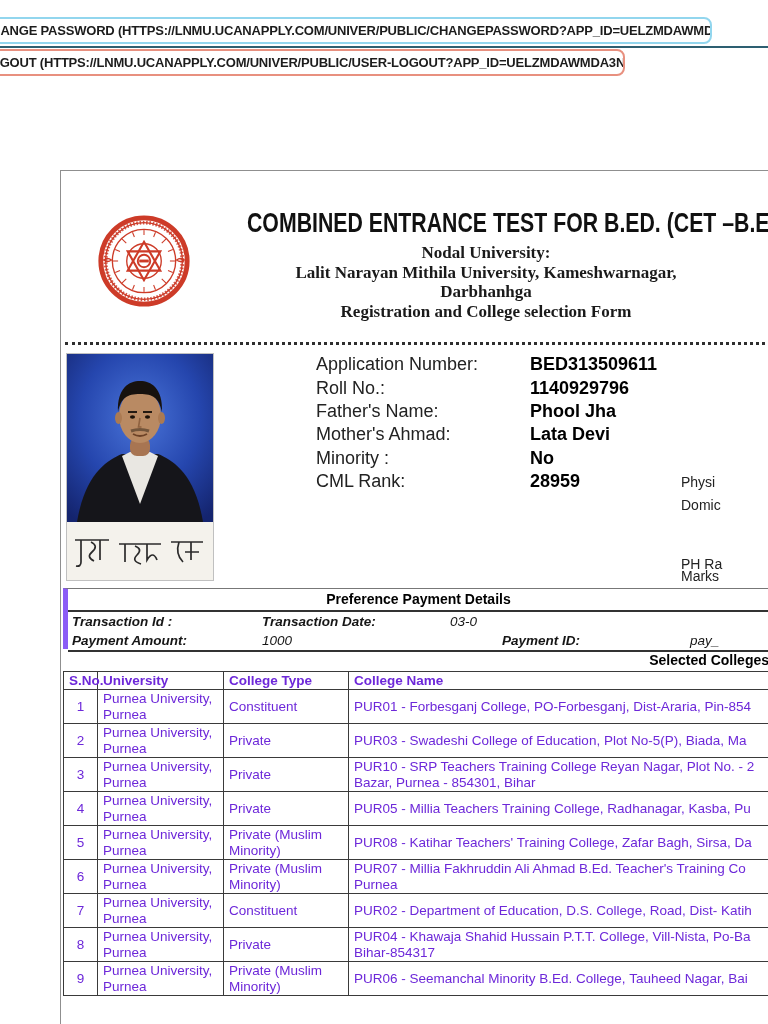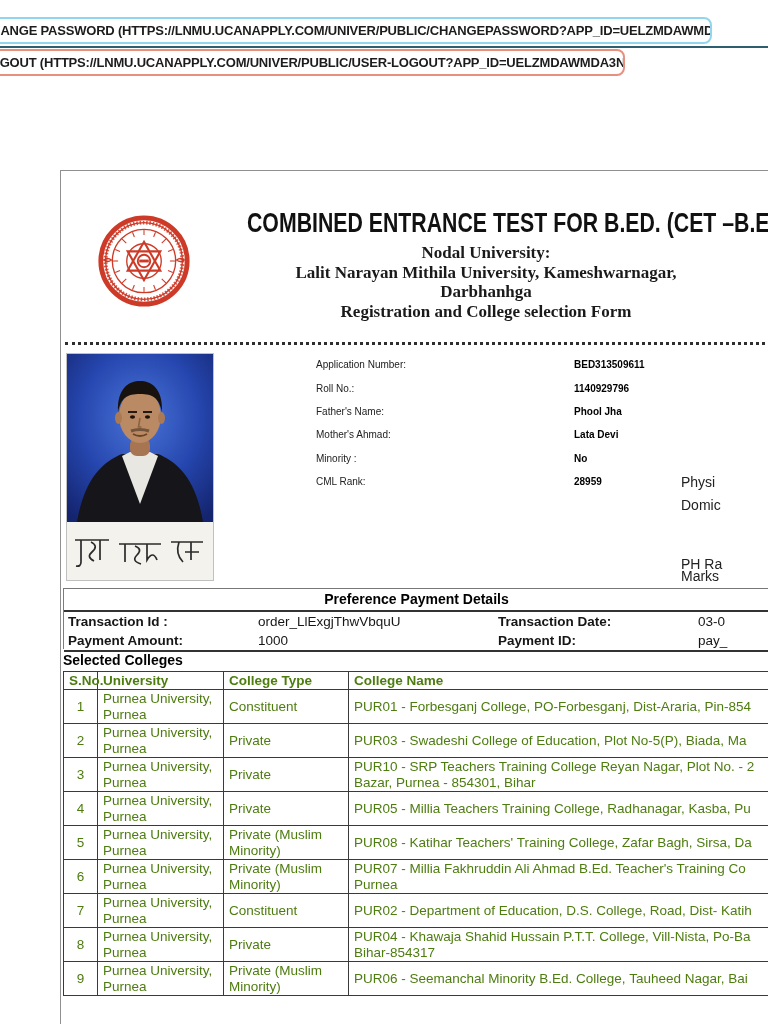--- a/index.html
+++ b/index.html
@@ -33,46 +33,46 @@
   .dotted-sep { position:absolute; left:4px; top:171px; width:706px; height:0;
                 border-top:3px dotted #2e2e2e; }
 
   
   .photo-block { position:absolute; left:5px; top:182px; width:148px; height:228px;
                  border:1px solid #c0c0c0; background:#fff; }
   .photo-block svg { display:block; }
 
   
   .details { position:absolute; left:255px; top:182px; width:360px; }
-  .det-row { display:flex; height:23.4px; align-items:center; font-size:10px;gap:44px; }
+  .det-row { display:flex; height:23.4px; align-items:center; font-size:18px; }
   .det-row .lbl { width:168px; color:#222; }
   .det-row .val { font-weight:bold; color:#000; white-space:nowrap;padding-left:46px; }
   .right-details { position:absolute; left:620px; top:182px; width:240px; }
   .rdet { position:absolute; font-size:14px; color:#222; white-space:nowrap;text-align:right; }
 
   
   .payment-box { position:absolute; left:2px; top:417px; width:706px; height:61px;
-                 border-top:1px solid #777; border-left:1px solid #8b5cf6; }
+                 border-top:1px solid #777; border-left:5px solid #8b5cf6; }
   .payment-heading { height:21px; text-align:center; font-size:14px; font-weight:bold;
                      line-height:20px; color:#000; }
   .payment-rows { border-top:2px solid #333; border-bottom:2px solid #333; }
-  .pay-row { display:flex; height:19px; align-items:center; font-size:13.5px; white-space:nowrap; }
+  .pay-row { display:flex; height:19px; align-items:center; font-size:13.5px; white-space:nowrap;font-style:italic; }
   .pay-row .l1 { margin-left:4px; width:190px; font-weight:bold; }
   .pay-row .v1 { width:240px; }
   .pay-row .l2 { width:188px; font-weight:bold; }
-  .pay-row .v2 { margin-left:12px; }
-
-  .selected-heading { position:absolute; left:2px; top:481px; width:706px; text-align:left;
+  .pay-row .v2 { margin-left:0; }
+
+  .selected-heading { position:absolute; left:2px; top:481px; width:706px; text-align:right;
                       font-size:14px; font-weight:bold; color:#000; }
 
   
   table.colleges { position:absolute; left:2px; top:500px; width:806px;
                    border-collapse:collapse; table-layout:fixed; font-size:13.5px; }
   table.colleges th, table.colleges td { border:1.5px solid #3a3a3a; padding:1px 5px;
-                   vertical-align:middle; line-height:15.5px; color:#4d7c0f; }
+                   vertical-align:middle; line-height:15.5px; color:#6d28d9; }
   table.colleges th { text-align:left; font-weight:bold; height:18px; padding:0 5px; }
   table.colleges td { height:30.5px; }
   td.sno { text-align:center; }
   col.c-sno  { width:34px; }
   col.c-univ { width:126px; }
   col.c-type { width:125px; }
   col.c-name { width:521px; }
 </style>
 </head>
 <body>
@@ -201,21 +201,20 @@
         <div class="rdet" style="top: 144.4px;">Domic</div>
         <div class="rdet" style="top: 167.8px; margin-top: 35px;">PH Ra</div>
         <div class="rdet" style="top: 214.6px;">Marks</div>
       </div>
 
     <div class="payment-box">
       <div class="payment-heading">Preference Payment Details</div>
       <div class="payment-rows">
           <div class="pay-row">
             <span class="l1">Transaction Id :</span>
-            <span class="v1">order_LlExgjThwVbquU</span>
             <span class="l2">Transaction Date:</span>
             <span class="v2">03-0</span>
           </div>
           <div class="pay-row">
             <span class="l1">Payment Amount:</span>
             <span class="v1">1000</span>
             <span class="l2">Payment ID:</span>
             <span class="v2">pay_</span>
           </div>
         </div>

